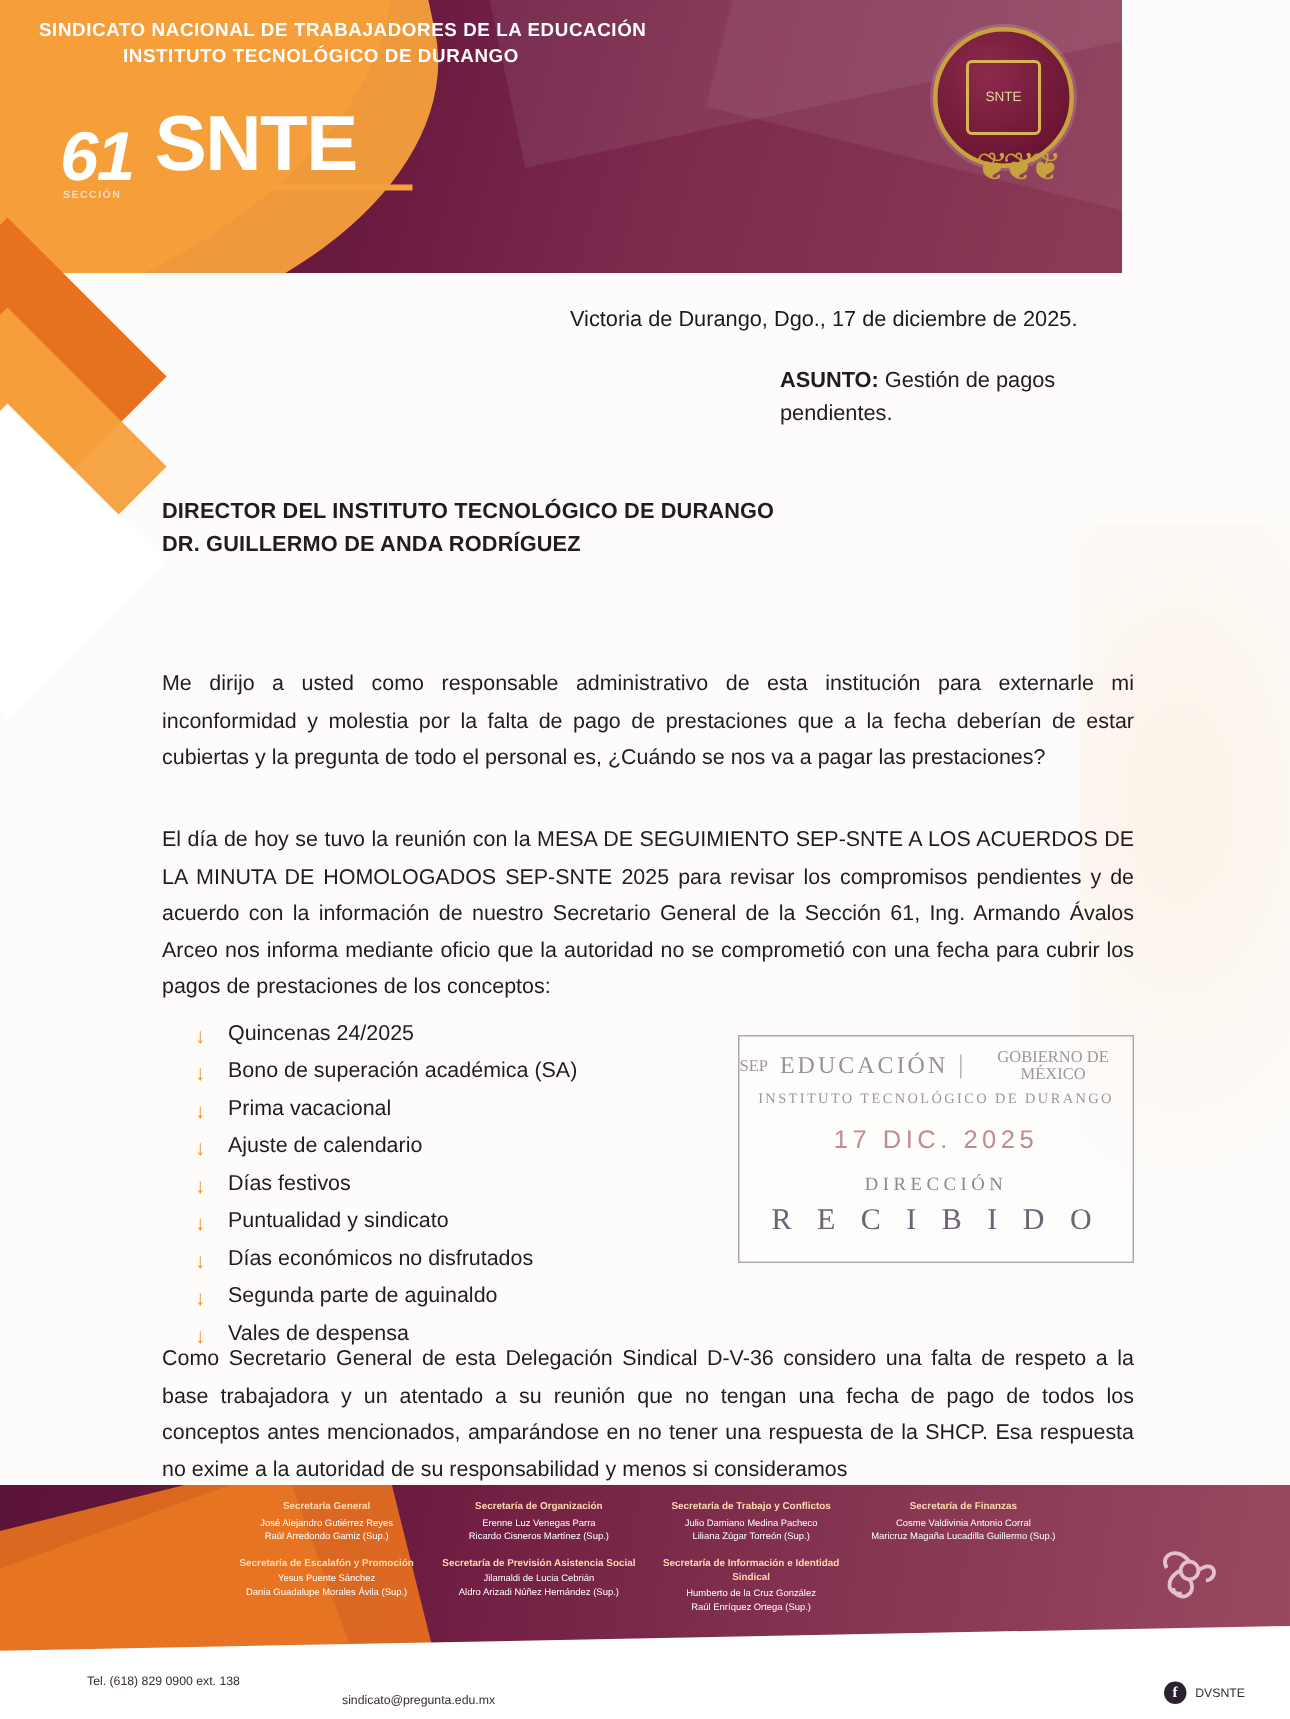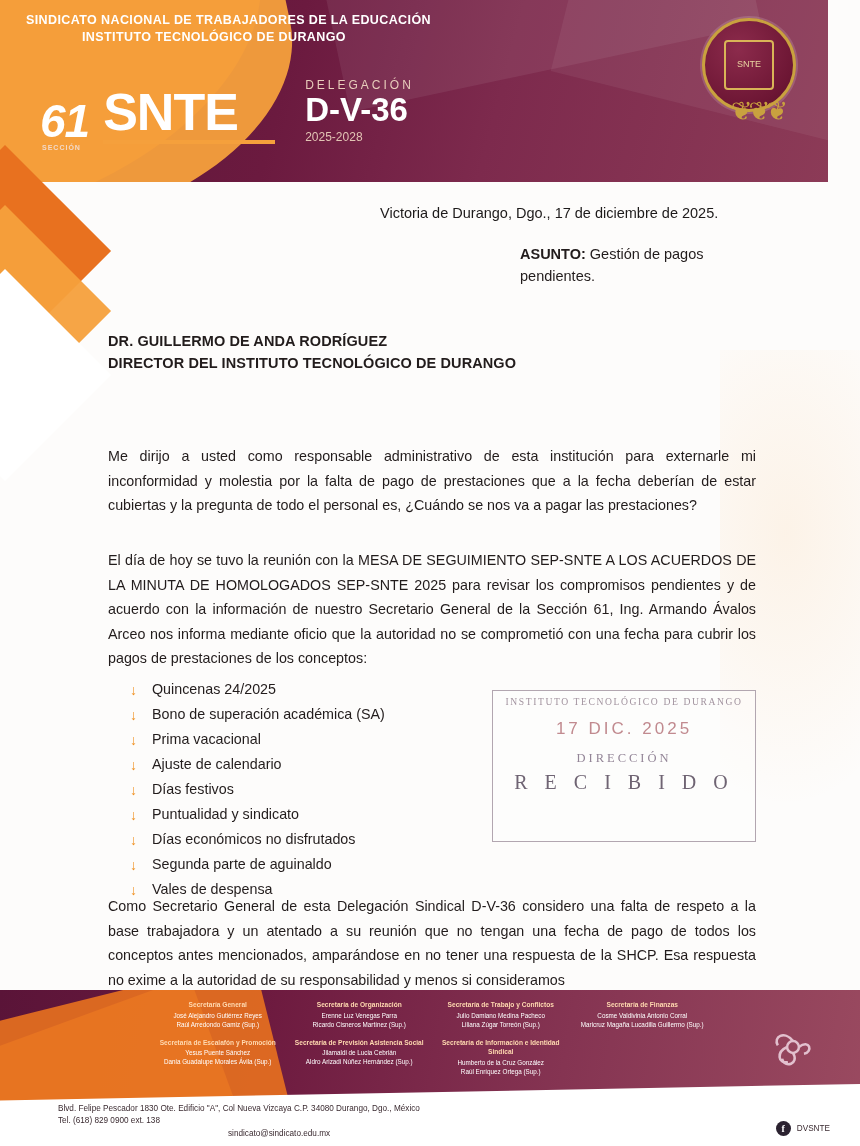--- a/index.html
+++ b/index.html
@@ -14,21 +14,21 @@
     overflow: hidden;
     background: #fdfcfb;
     font-family: "Liberation Sans", sans-serif;
     color: #221c1c;
   }
 
   
   .header {
     position: absolute;
     top: 0; left: 0;
-    width: 828px;
+    width: 748px;
     height: 182px;
     background: linear-gradient(105deg, #5a1438 0%, #6b1a3f 35%, #7d2a4d 60%, #8c3b57 100%);
     overflow: hidden;
   }
   .header-swoosh-a {
     position: absolute;
     left: -120px; top: -40px;
     width: 420px; height: 260px;
     background: #f5a03c;
     border-radius: 0 0 60% 0;
@@ -408,25 +408,20 @@
 
     <div class="brand-row">
       <div class="sec61">
         <span>61</span>
         <span class="sec61-sub">SECCIÓN</span>
       </div>
       <div class="snte-wrap">
         <div class="snte">SNTE</div>
         <div class="snte-bar"></div>
       </div>
-      <div class="deleg-block">
-        <div class="deleg-label">DELEGACIÓN</div>
-        <div class="deleg-code">D-V-36</div>
-        <div class="deleg-years">2025-2028</div>
-      </div>
     </div>
 
     <div class="seal-header">
       <div class="seal-inner">SNTE</div>
     </div>
     <div class="seal-laurel">❦❦❦</div>
   </div>
 
   <div class="left-chevron lc1"></div>
   <div class="left-chevron lc2"></div>
@@ -435,22 +430,22 @@
 
   <div class="body">
 
     <div class="date-line">Victoria de Durango, Dgo., 17 de diciembre de 2025.</div>
 
     <div class="asunto">
       <b>ASUNTO:</b><span> Gestión de pagos pendientes.</span>
     </div>
 
     <div class="addressee">
+      <div>DIRECTOR DEL INSTITUTO TECNOLÓGICO DE DURANGO</div>
       <div>DR. GUILLERMO DE ANDA RODRÍGUEZ</div>
-      <div>DIRECTOR DEL INSTITUTO TECNOLÓGICO DE DURANGO</div>
     </div>
 
     <div class="para p1">
       <span>Me dirijo a usted como responsable administrativo de esta institución para externarle mi inconformidad y molestia por la falta de pago de prestaciones que a la fecha deberían de estar cubiertas y la pregunta de todo el personal es, </span><b>¿Cuándo se nos va a pagar las prestaciones?</b>
     </div>
 
     <div class="para p2">
       <span>El día de hoy se tuvo la reunión con la </span><b>MESA DE SEGUIMIENTO SEP-SNTE A LOS ACUERDOS DE LA MINUTA DE HOMOLOGADOS SEP-SNTE 2025</b><span> para revisar los compromisos pendientes y de acuerdo con la información de nuestro Secretario General de la Sección 61, Ing. Armando Ávalos Arceo nos informa mediante oficio que la autoridad no se comprometió con una fecha para cubrir los pagos de prestaciones de los conceptos:</span>
     </div>
 
@@ -487,20 +482,26 @@
         <span class="bullet-mark">↓</span>
         <span>Segunda parte de aguinaldo</span>
       </div>
       <div class="bullet-item">
         <span class="bullet-mark">↓</span>
         <span>Vales de despensa</span>
       </div>
     </div>
 
     <div class="stamp">
+      <div class="stamp-edu">
+        <span class="stamp-edu-logo">SEP</span>
+        <span>EDUCACIÓN</span>
+        <span class="stamp-edu-sep"></span>
+        <span class="stamp-edu-logo">GOBIERNO DE MÉXICO</span>
+      </div>
       <div class="stamp-sub">INSTITUTO TECNOLÓGICO DE DURANGO</div>
       <div class="stamp-date">17 DIC. 2025</div>
       <div class="stamp-dir">DIRECCIÓN</div>
       <div class="stamp-recibido">R E C I B I D O</div>
     </div>
 
     <div class="para p3">
       <span>Como Secretario General de esta Delegación Sindical D-V-36 considero una falta de respeto a la base trabajadora y un atentado a su </span><b>reunión</b><span> que no tengan una fecha de pago de todos los conceptos antes mencionados, amparándose en no tener una respuesta de la SHCP. Esa respuesta no exime a la autoridad de su responsabilidad y menos si consideramos</span>
     </div>
   </div>
@@ -551,24 +552,23 @@
         <path d="M39 32 C52 22, 56 38, 45 40"></path>
         <path d="M32 39 C40 52, 22 58, 19 46"></path>
         <path d="M25 32 C12 38, 14 52, 26 50"></path>
       </g>
     </svg>
 
     <div class="footer-white-skew"></div>
     <div class="footer-white"></div>
 
     <div class="footer-contact">
-      <div>Blvd. Felipe Pescador 1830 Ote. Edificio "A", Col Nueva Vizcaya C.P. 34080 Durango, Dgo., México</div>
       <div>
         <span>Tel. (618) 829 0900 ext. 138</span>
-        <span class="mail">sindicato@sindicato.edu.mx</span>
+        <span class="mail">sindicato@pregunta.edu.mx</span>
       </div>
     </div>
 
     <div class="footer-fb">
       <span class="fb-circle">f</span>
       <span>DVSNTE</span>
     </div>
   </div>
 
 </div>

